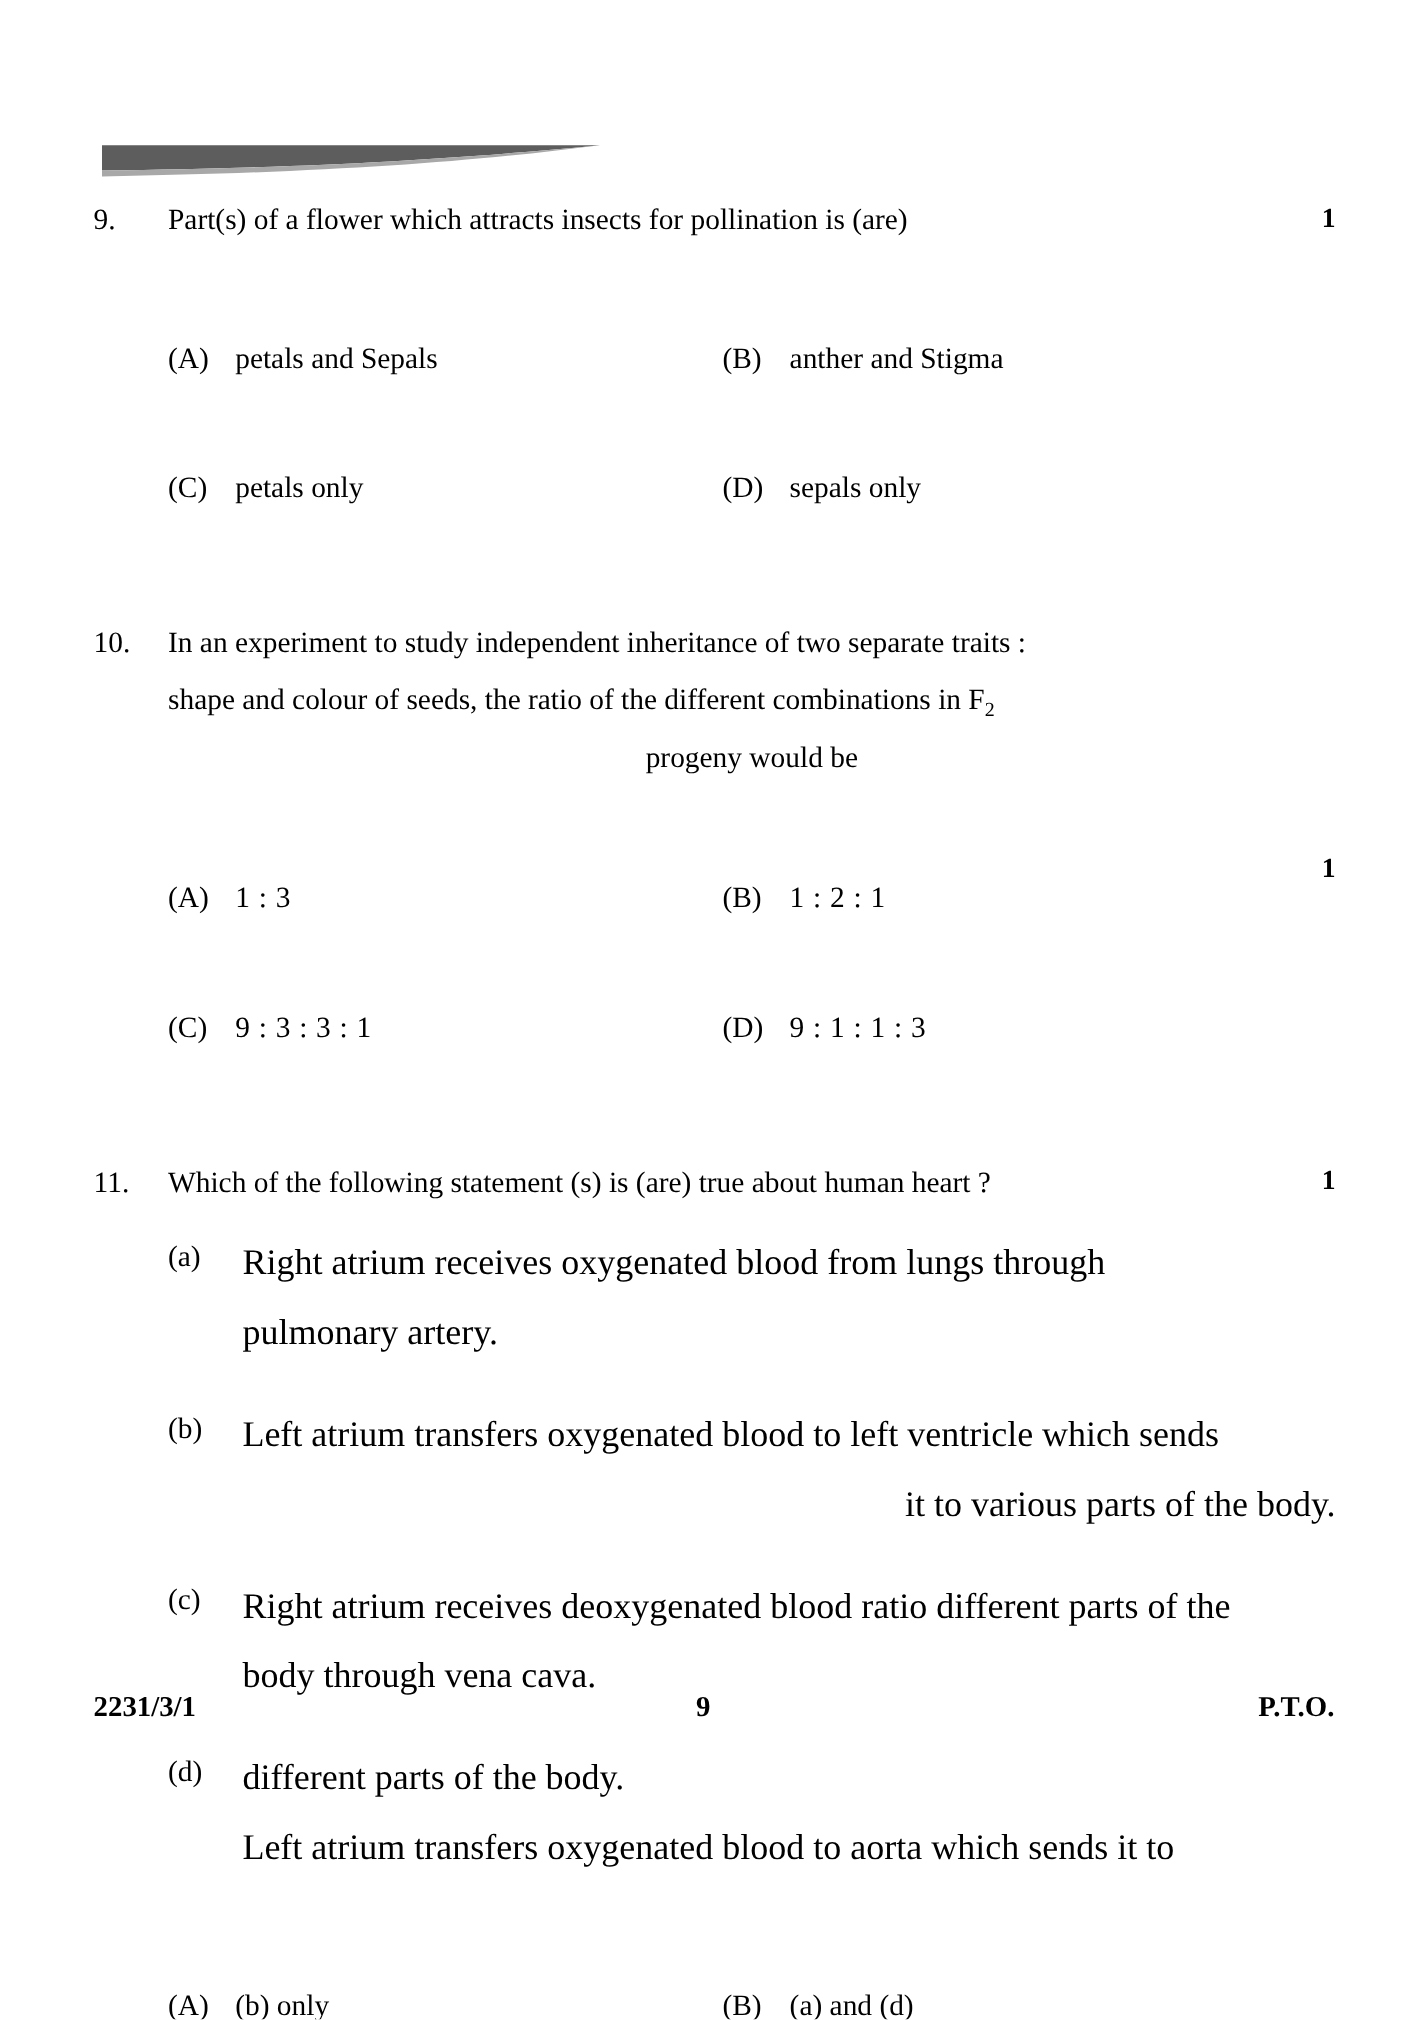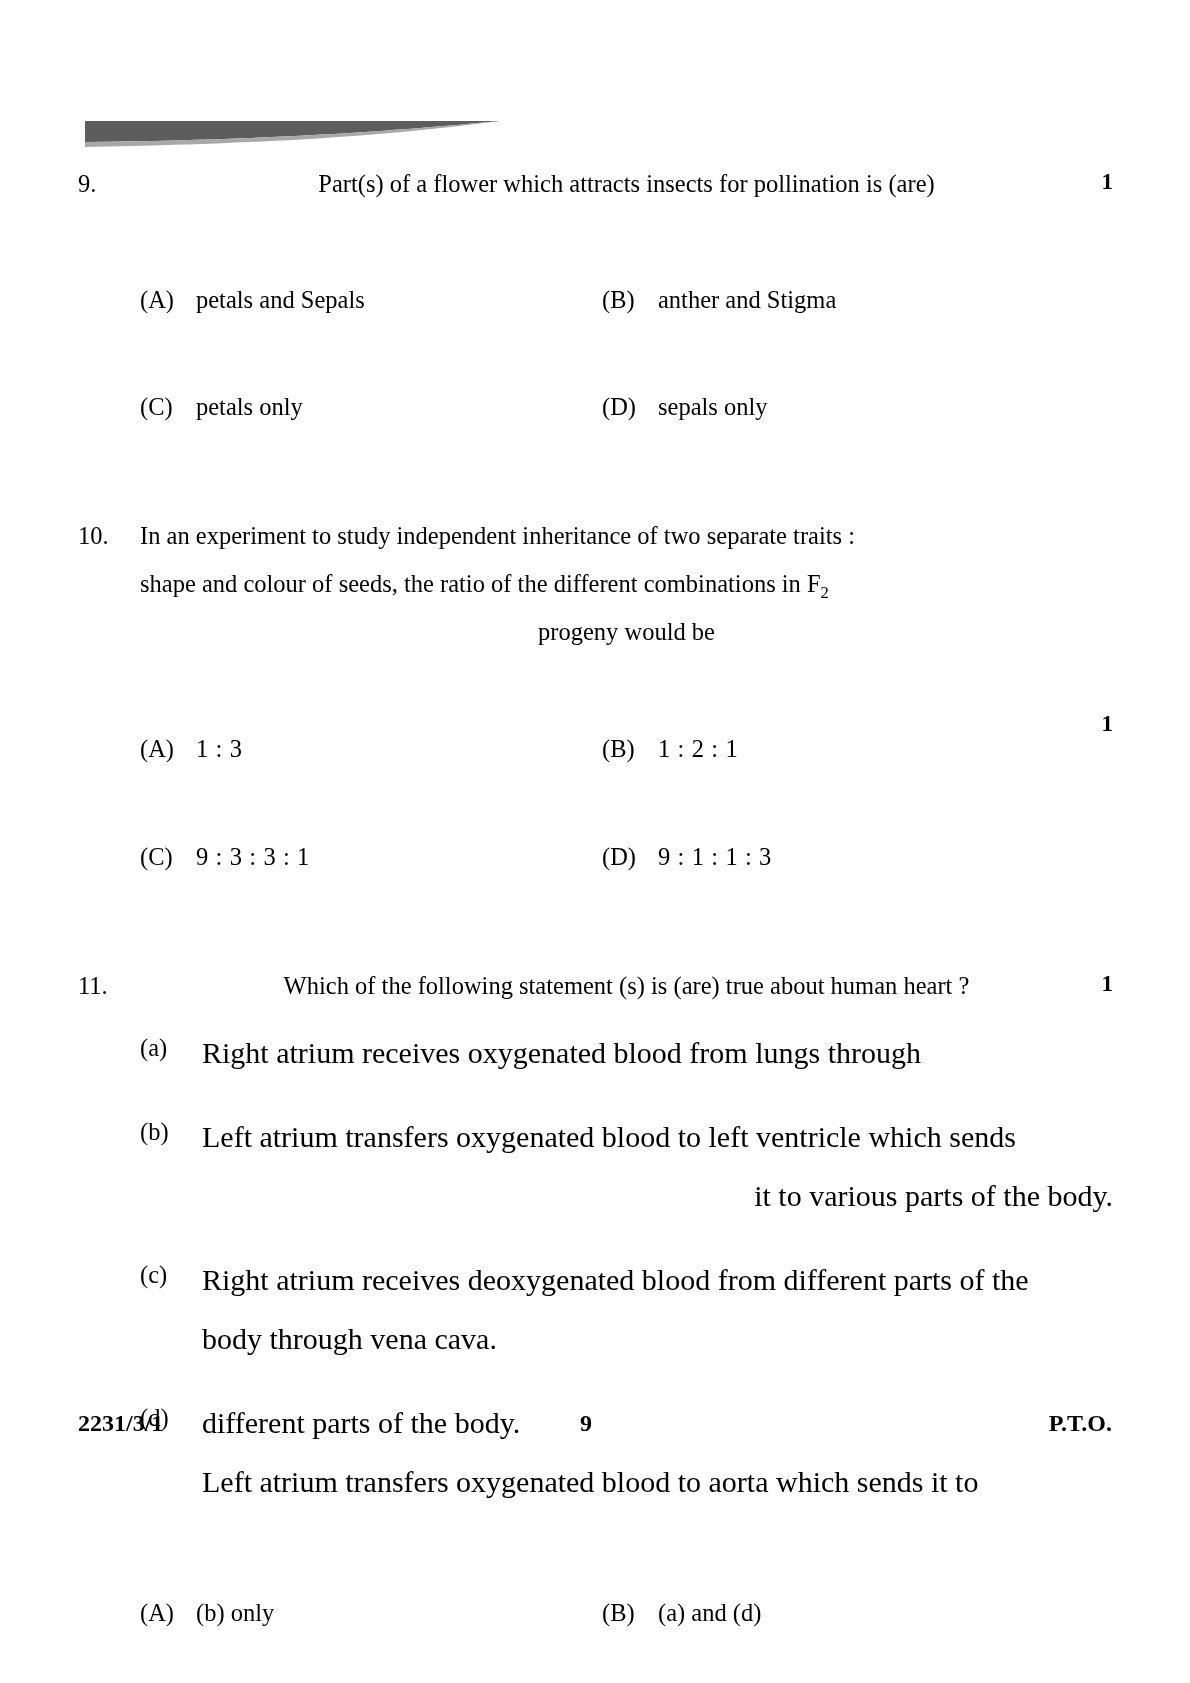--- a/index.html
+++ b/index.html
@@ -56,21 +56,21 @@
     padding-left: 0px;
   }
   .q-body {
     flex: 1 1 auto;
     font-size: 24.5px;
     line-height: 1.95;
     text-align: justify;
     text-justify: inter-word;
     padding-right: 0px;
   }
-  .q-body.single-line { text-align: center; }
+  .q-body.single-line { text-align: left; }
   .marks {
     position: absolute;
     right: 0;
     width: 26px;
     text-align: right;
     font-weight: bold;
     font-size: 23px;
     line-height: 1.95;
   }
 
@@ -237,35 +237,36 @@
         <div class="q-num">11.</div>
         <div class="q-body single-line">Which of the following statement (s) is (are) true about human heart ?</div>
       </div>
       <div class="marks" style="top:0;">1</div>
 
       <div class="sub-list">
         <div class="sub-item">
           <div class="sub-key">(a)</div>
           <div class="sub-text">
             <span style="text-align:justify;">Right atrium receives oxygenated blood from lungs through</span>
+            <span style="text-align:left;">pulmonary artery.</span>
           </div>
         </div>
 
         <div class="sub-item">
           <div class="sub-key">(b)</div>
           <div class="sub-text">
             <span style="text-align:justify;">Left atrium transfers oxygenated blood to left ventricle which sends</span>
             <span style="text-align:right;">it to various parts of the body.</span>
           </div>
         </div>
 
         <div class="sub-item">
           <div class="sub-key">(c)</div>
           <div class="sub-text">
-            <span style="text-align:justify;">Right atrium receives deoxygenated blood from different parts of the</span>
+            <span style="text-align:justify;">Right atrium receives deoxygenated blood ratio different parts of the</span>
             <span style="text-align:left;">body through vena cava.</span>
           </div>
         </div>
 
         <div class="sub-item">
           <div class="sub-key">(d)</div>
           <div class="sub-text">
             <span style="text-align:left;">different parts of the body.</span>
             <span style="text-align:justify;">Left atrium transfers oxygenated blood to aorta which sends it to</span>
           </div>

